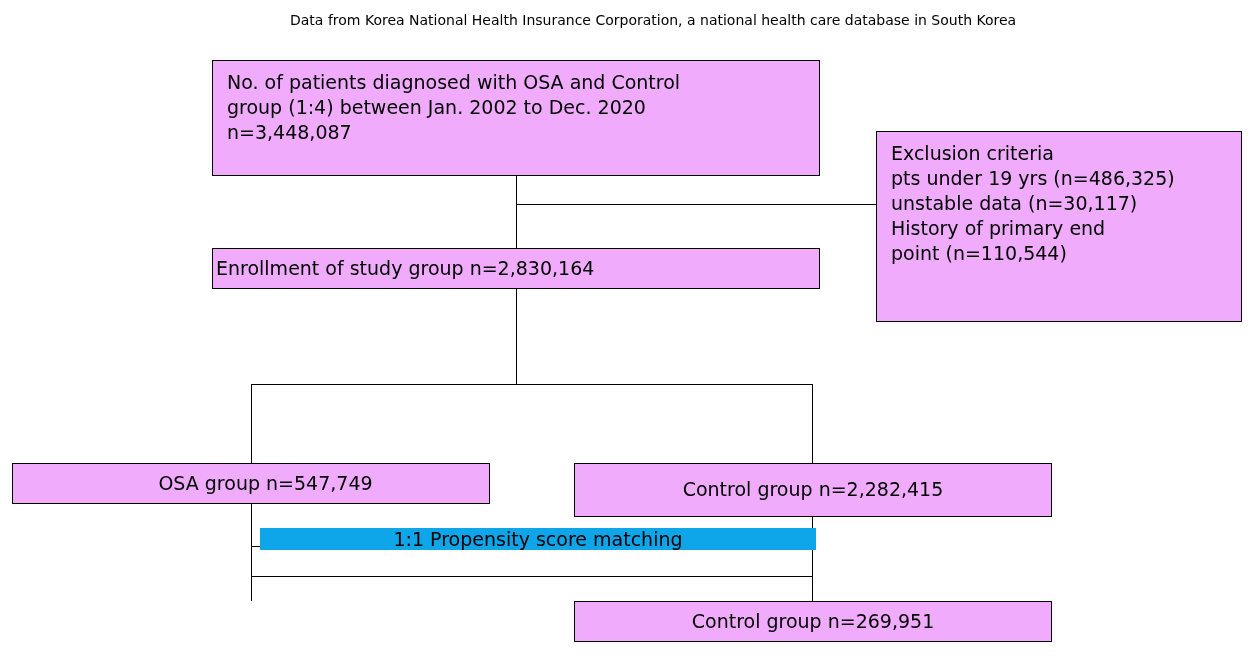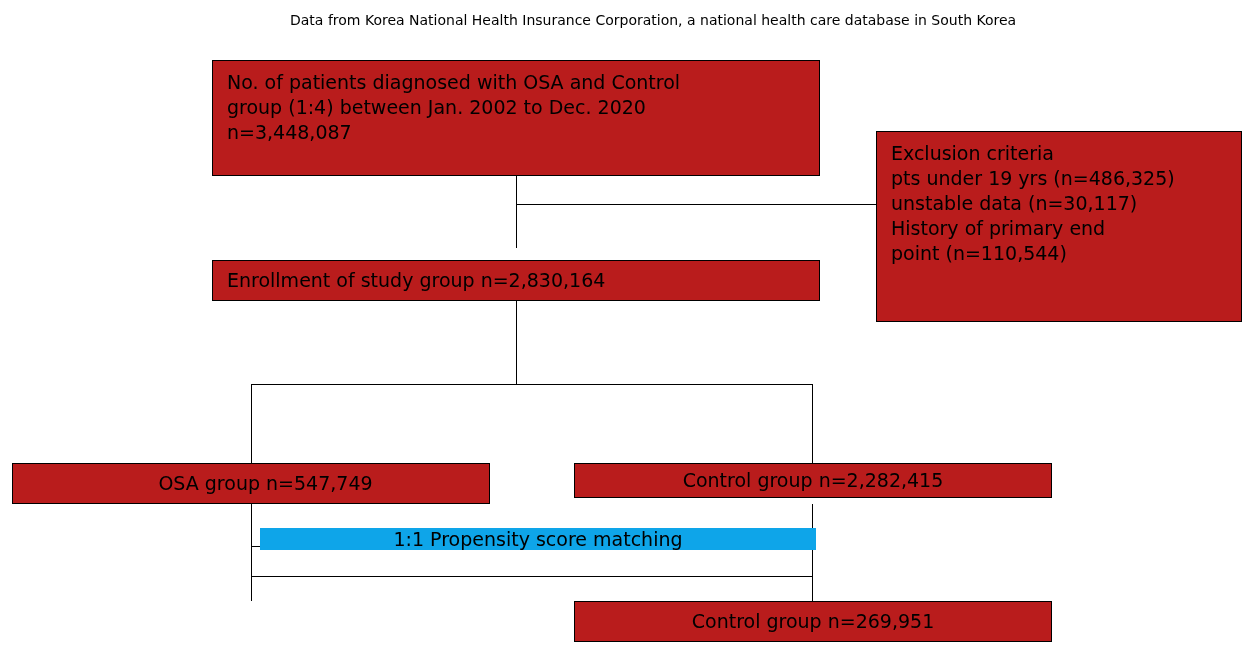--- a/index.html
+++ b/index.html
@@ -26,51 +26,50 @@
     width: 930px;
     font-size: 14px;
     line-height: 1.2;
     color: #000;
     white-space: nowrap;
   }
   .box {
     position: absolute;
     box-sizing: border-box;
     border: 1px solid #000000;
-    background: #b91c1c;
+    background: #f0abfc;
     font-size: 19px;
     line-height: 1.32;
     color: #000;
   }
   .box .txt {
     display: block;
     white-space: pre-line;
   }
   .box.pad {
     padding: 9px 12px 8px 14px;
   }
   .box.center {
     display: flex;
     align-items: center;
     justify-content: center;
     text-align: center;
   }
   .box.leftpad {
     display: flex;
     align-items: center;
-    padding-left: 14px;
-    margin-top: 12px;
+    padding-left: 3px;
   }
 
   
   #box-top      { left: 212px;  top: 60px;  width: 608px; height: 116px; }
   #box-exclusion{ left: 876px;  top: 131px; width: 366px; height: 191px; }
   #box-enroll   { left: 212px;  top: 248px; width: 608px; height: 41px; }
   #box-osa1     { left: 12px;   top: 463px; width: 478px; height: 41px; padding-left: 29px; }
-  #box-ctrl1    { left: 574px;  top: 463px; width: 478px; height: 35px; }
+  #box-ctrl1    { left: 574px;  top: 463px; width: 478px; height: 54px; }
   #box-osa2     { left: 12px;   top: 601px; width: 478px; height: 41px; }
   #box-ctrl2    { left: 574px;  top: 601px; width: 478px; height: 41px; }
 
   .psm-label {
     position: absolute;
     left: 260px;
     top: 528px;
     width: 556px;
     text-align: center;
     font-size: 19px;

